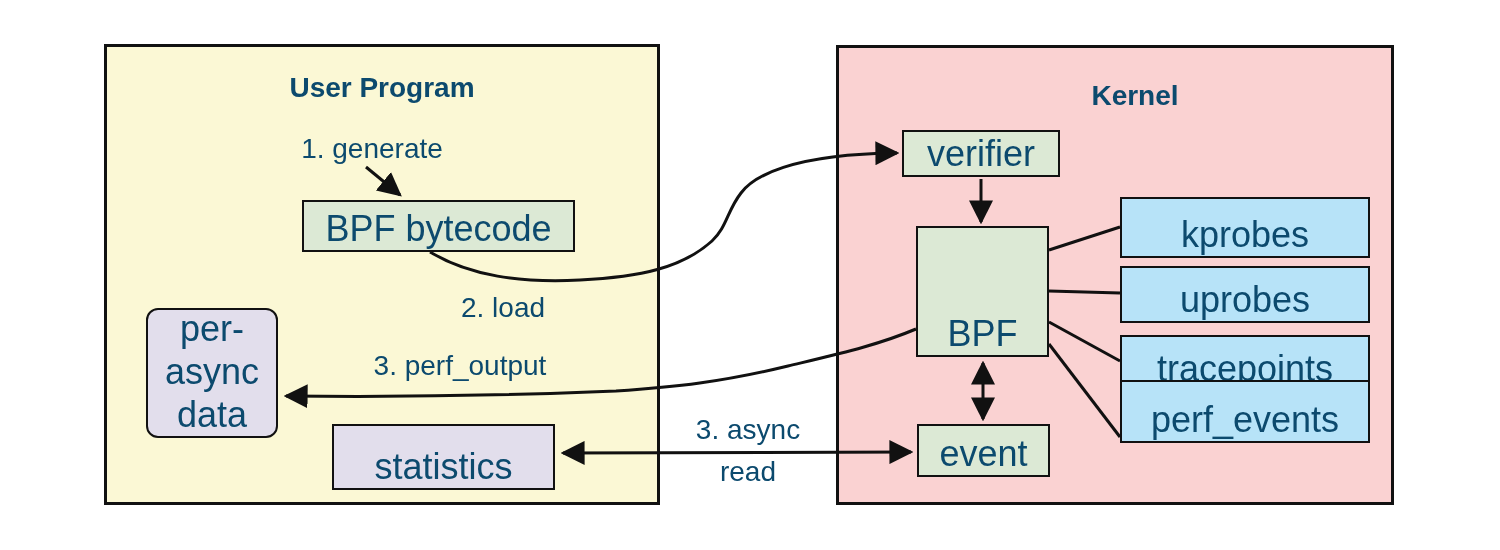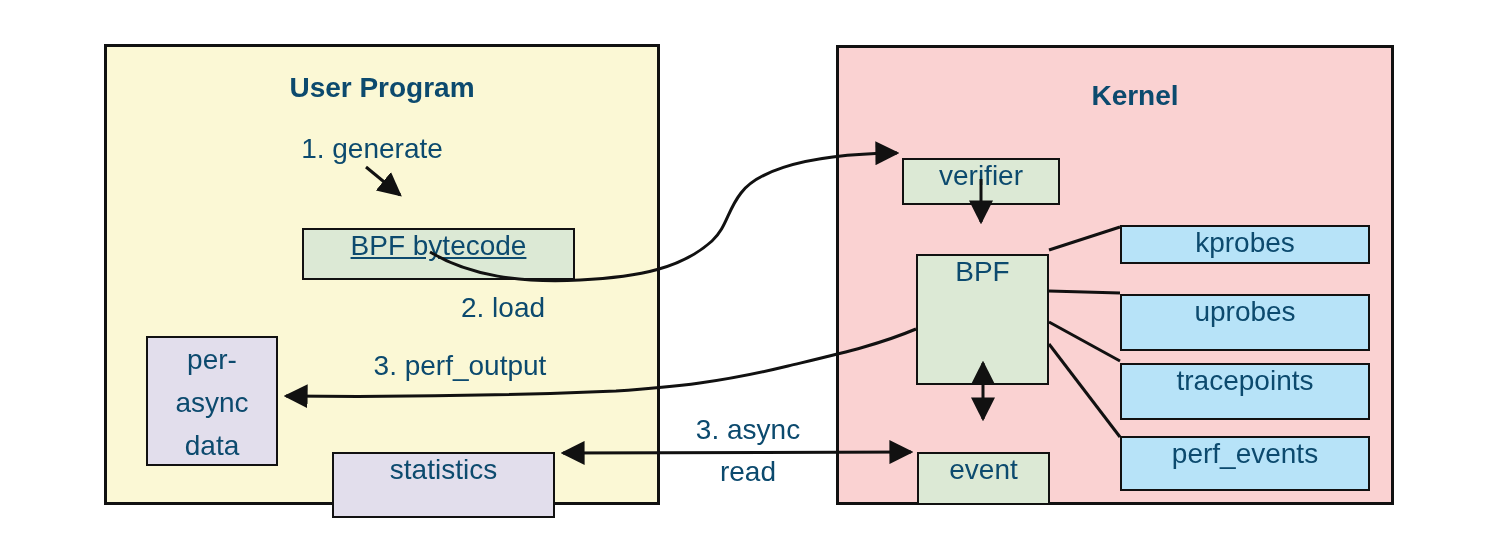--- a/index.html
+++ b/index.html
@@ -13,22 +13,22 @@
   }
   .bigbox{position:absolute;border:3px solid var(--line);box-sizing:border-box;}
   .bigbox.user{left:104px;top:44px;width:556px;height:461px;background:var(--user-bg);}
   .bigbox.kernel{left:836px;top:45px;width:558px;height:460px;background:var(--kernel-bg);}
   .bigtitle{
     position:absolute;transform:translate(-50%,-50%);
     font-size:28px;font-weight:bold;white-space:nowrap;
   }
   .node{
     position:absolute;border:2.5px solid var(--line);box-sizing:border-box;
-    display:flex;align-items:flex-start;justify-content:center;
-    font-size:28px;white-space:nowrap;margin-top:28px;
+    display:flex;align-items:flex-end;justify-content:center;
+    font-size:36px;white-space:nowrap;
   }
   .green{background:var(--green-box);}
   .blue{background:var(--blue-box);}
   .purple{background:var(--purple-box);}
   .flowlabel{
     position:absolute;transform:translate(-50%,-50%);
     font-size:28px;white-space:nowrap;text-align:center;
   }
   .flowlabel.two-line{line-height:42px;}
   .pe-lines{line-height:43px;text-align:center;}
@@ -40,25 +40,25 @@
 <body>
 
 <div id="stage">
 
   <div class="bigbox user"></div>
   <div class="bigbox kernel"></div>
 
   <div class="bigtitle" style="left:382px;top:88px;">User Program</div>
   <div class="bigtitle" style="left:1115px;top:96px;margin-left:20px;">Kernel</div>
 
-  <div class="node green" style="left:302px;top:200px;width:273px;height:52px;text-decoration:underline;">
+  <div class="node green" style="left:302px;top:200px;width:273px;height:52px;">
     <span>BPF bytecode</span>
   </div>
 
-  <div class="node purple" style="left:146px;top:308px;width:132px;height:130px;">
+  <div class="node purple" style="left:146px;top:308px;width:132px;height:130px;border-radius:12px;">
     <div class="pe-lines">
       <div>per-</div>
       <div>async</div>
       <div>data</div>
     </div>
   </div>
 
   <div class="node purple" style="left:332px;top:424px;width:223px;height:66px;">
     <span>statistics</span>
   </div>
@@ -68,30 +68,30 @@
   </div>
 
   <div class="node green" style="left:916px;top:226px;width:133px;height:131px;">
     <span>BPF</span>
   </div>
 
   <div class="node green" style="left:917px;top:424px;width:133px;height:53px;">
     <span>event</span>
   </div>
 
-  <div class="node blue" style="left:1120px;top:197px;width:250px;height:39px;">
+  <div class="node blue" style="left:1120px;top:197px;width:250px;height:61px;">
     <span>kprobes</span>
   </div>
   <div class="node blue" style="left:1120px;top:266px;width:250px;height:57px;">
     <span>uprobes</span>
   </div>
   <div class="node blue" style="left:1120px;top:335px;width:250px;height:57px;">
     <span>tracepoints</span>
   </div>
-  <div class="node blue" style="left:1120px;top:408px;width:250px;height:55px;">
+  <div class="node blue" style="left:1120px;top:380px;width:250px;height:63px;">
     <span>perf_events</span>
   </div>
 
   <div class="flowlabel" style="left:372px;top:149px;">1. generate</div>
   <div class="flowlabel" style="left:503px;top:308px;">2. load</div>
   <div class="flowlabel" style="left:460px;top:366px;">3. perf_output</div>
   <div class="flowlabel two-line" style="left:748px;top:451px;">
     <div>3. async</div>
     <div>read</div>
   </div>

